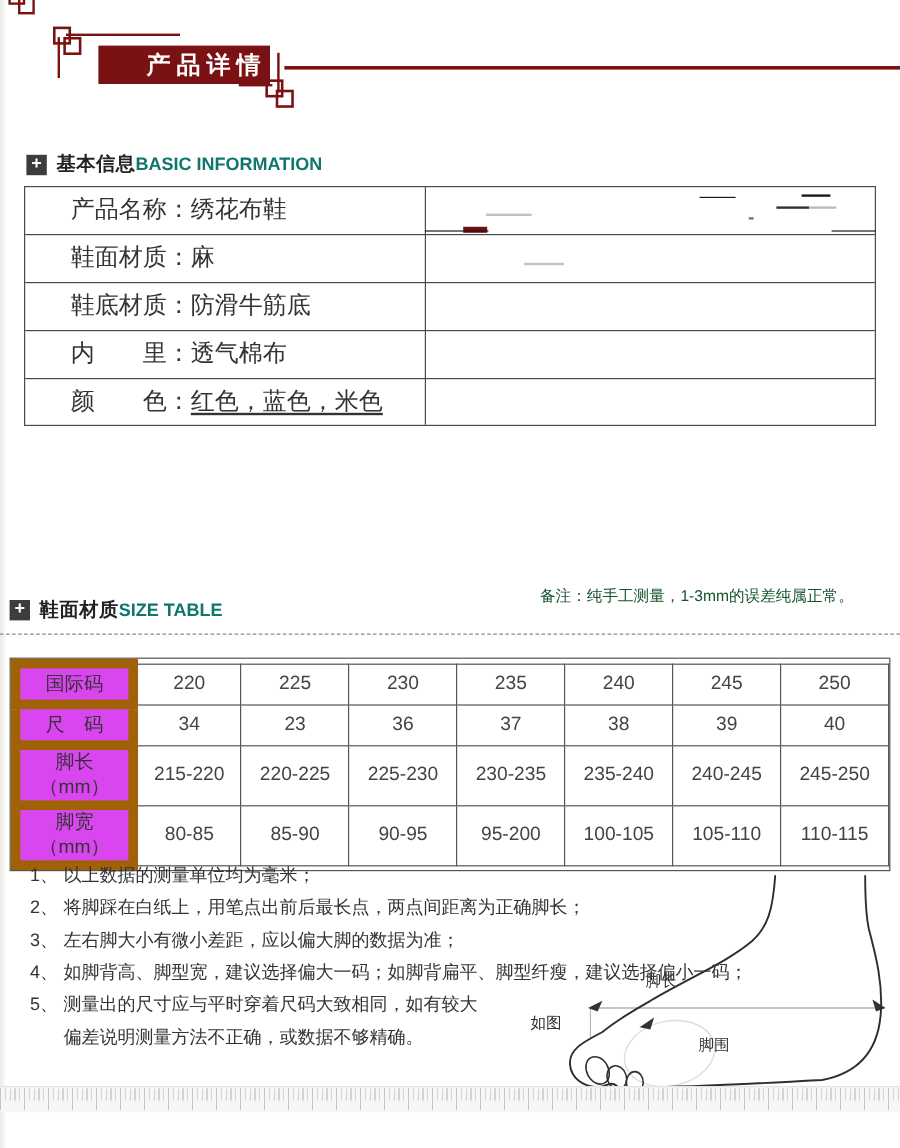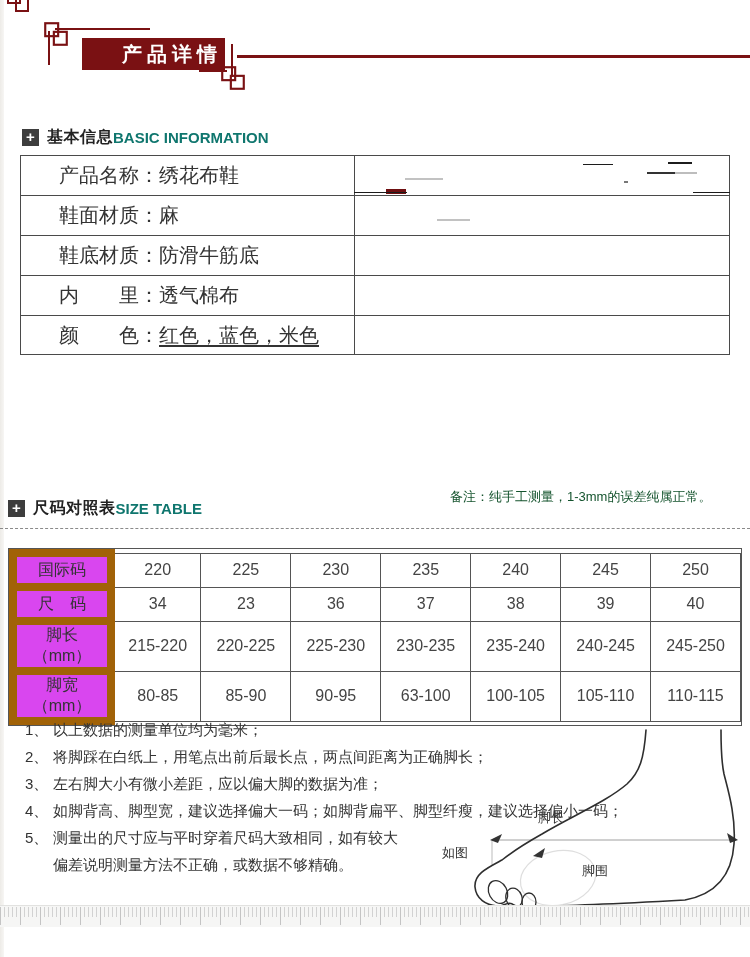--- a/index.html
+++ b/index.html
@@ -136,21 +136,21 @@
   <div class="artifact" style="left:405px; top:178px; width:38px; height:2px; background:#c2c2c2;"></div>
   <div class="artifact" style="left:624px; top:181px; width:4px; height:2px; background:#777;"></div>
   <div class="artifact" style="left:386px; top:189px; width:20px; height:5px; background:#6e0f11;"></div>
   <div class="artifact" style="left:354px; top:192px; width:53px; height:1px; background:#1c1c1c;"></div>
   <div class="artifact" style="left:693px; top:192px; width:37px; height:1px; background:#1c1c1c;"></div>
   <div class="artifact" style="left:437px; top:219px; width:33px; height:2px; background:#c2c2c2;"></div>
 
 
   <div class="sec-head" style="left:8px; top:498px;">
     <div class="plus-icon">+</div>
-    <span class="sec-title">尺码对照表</span>
+    <span class="sec-title">鞋面材质</span>
     <span class="sec-title-en">SIZE TABLE</span>
   </div>
   <div class="size-note">备注：纯手工测量，1-3mm的误差纯属正常。</div>
   <div class="dashed-rule"></div>
 
   <div class="size-table-wrap">
     <table class="size">
       <tbody>
           <tr>
         <th>国际码</th>
@@ -180,21 +180,21 @@
         <td>230-235</td>
         <td>235-240</td>
         <td>240-245</td>
         <td>245-250</td>
       </tr>
       <tr>
         <th>脚宽（mm）</th>
         <td>80-85</td>
         <td>85-90</td>
         <td>90-95</td>
-        <td>63-100</td>
+        <td>95-200</td>
         <td>100-105</td>
         <td>105-110</td>
         <td>110-115</td>
       </tr>
     </tbody>
       </table>
   </div>
 
   <div class="notes">
     <div class="note-row">

